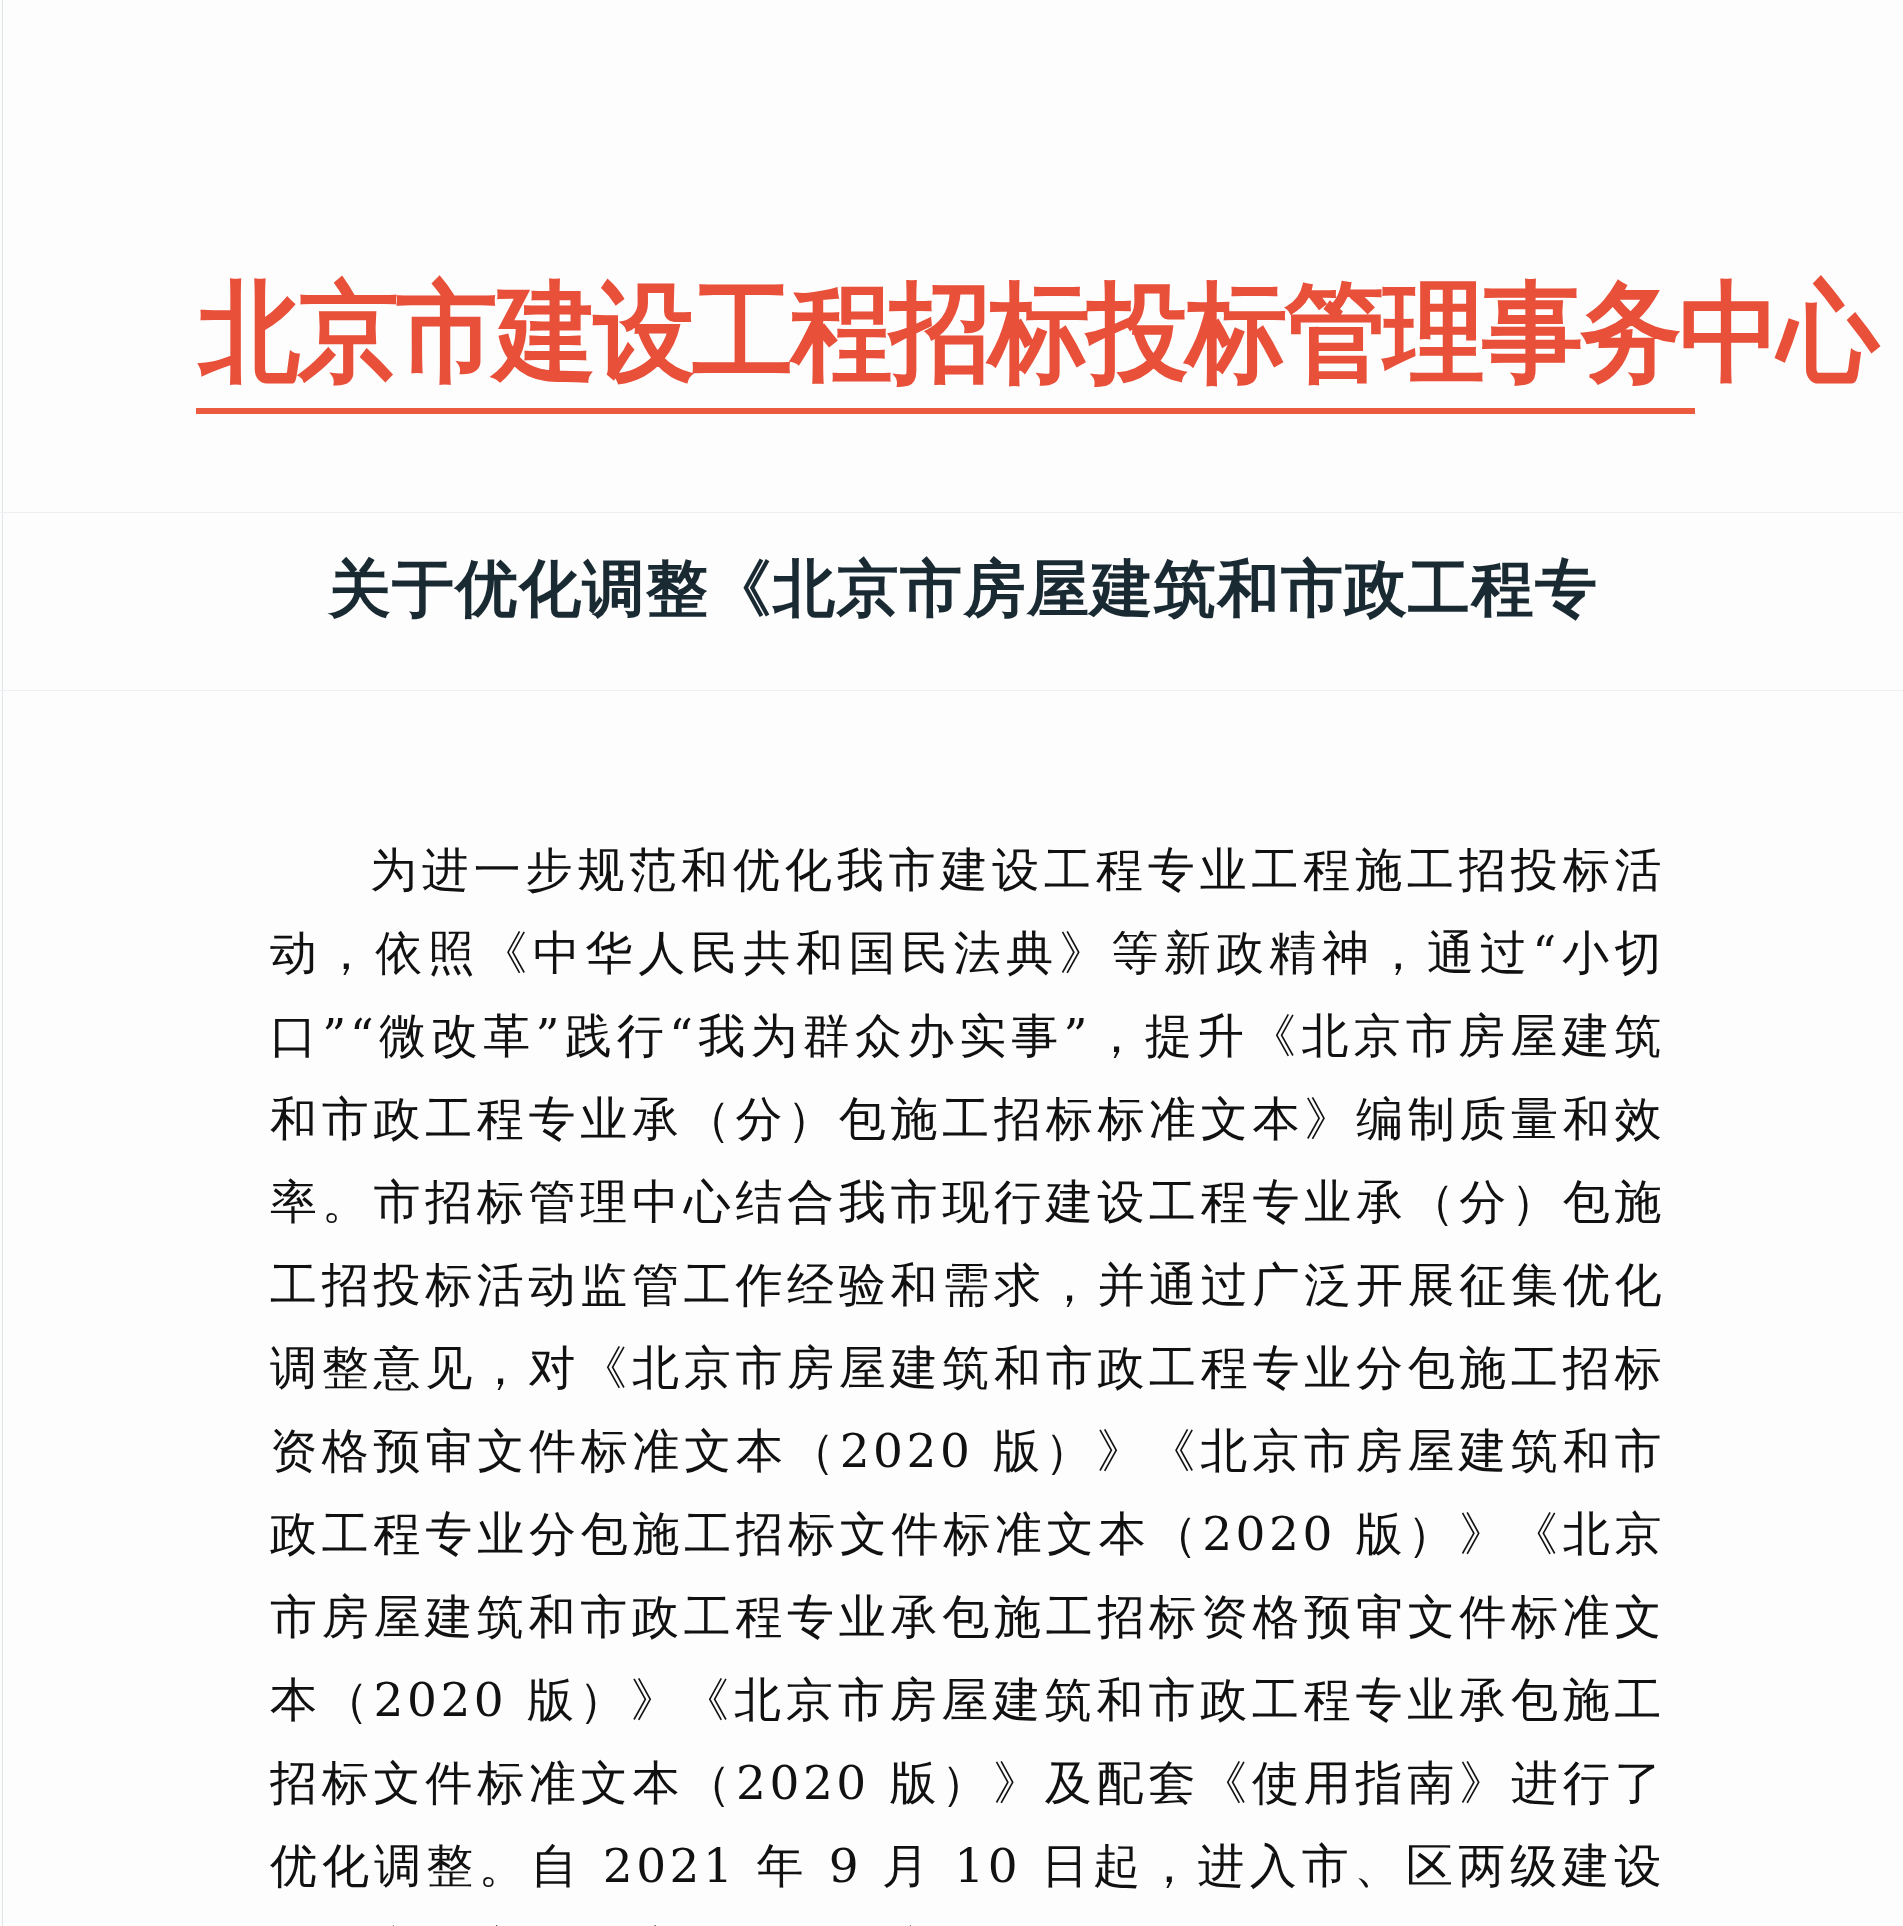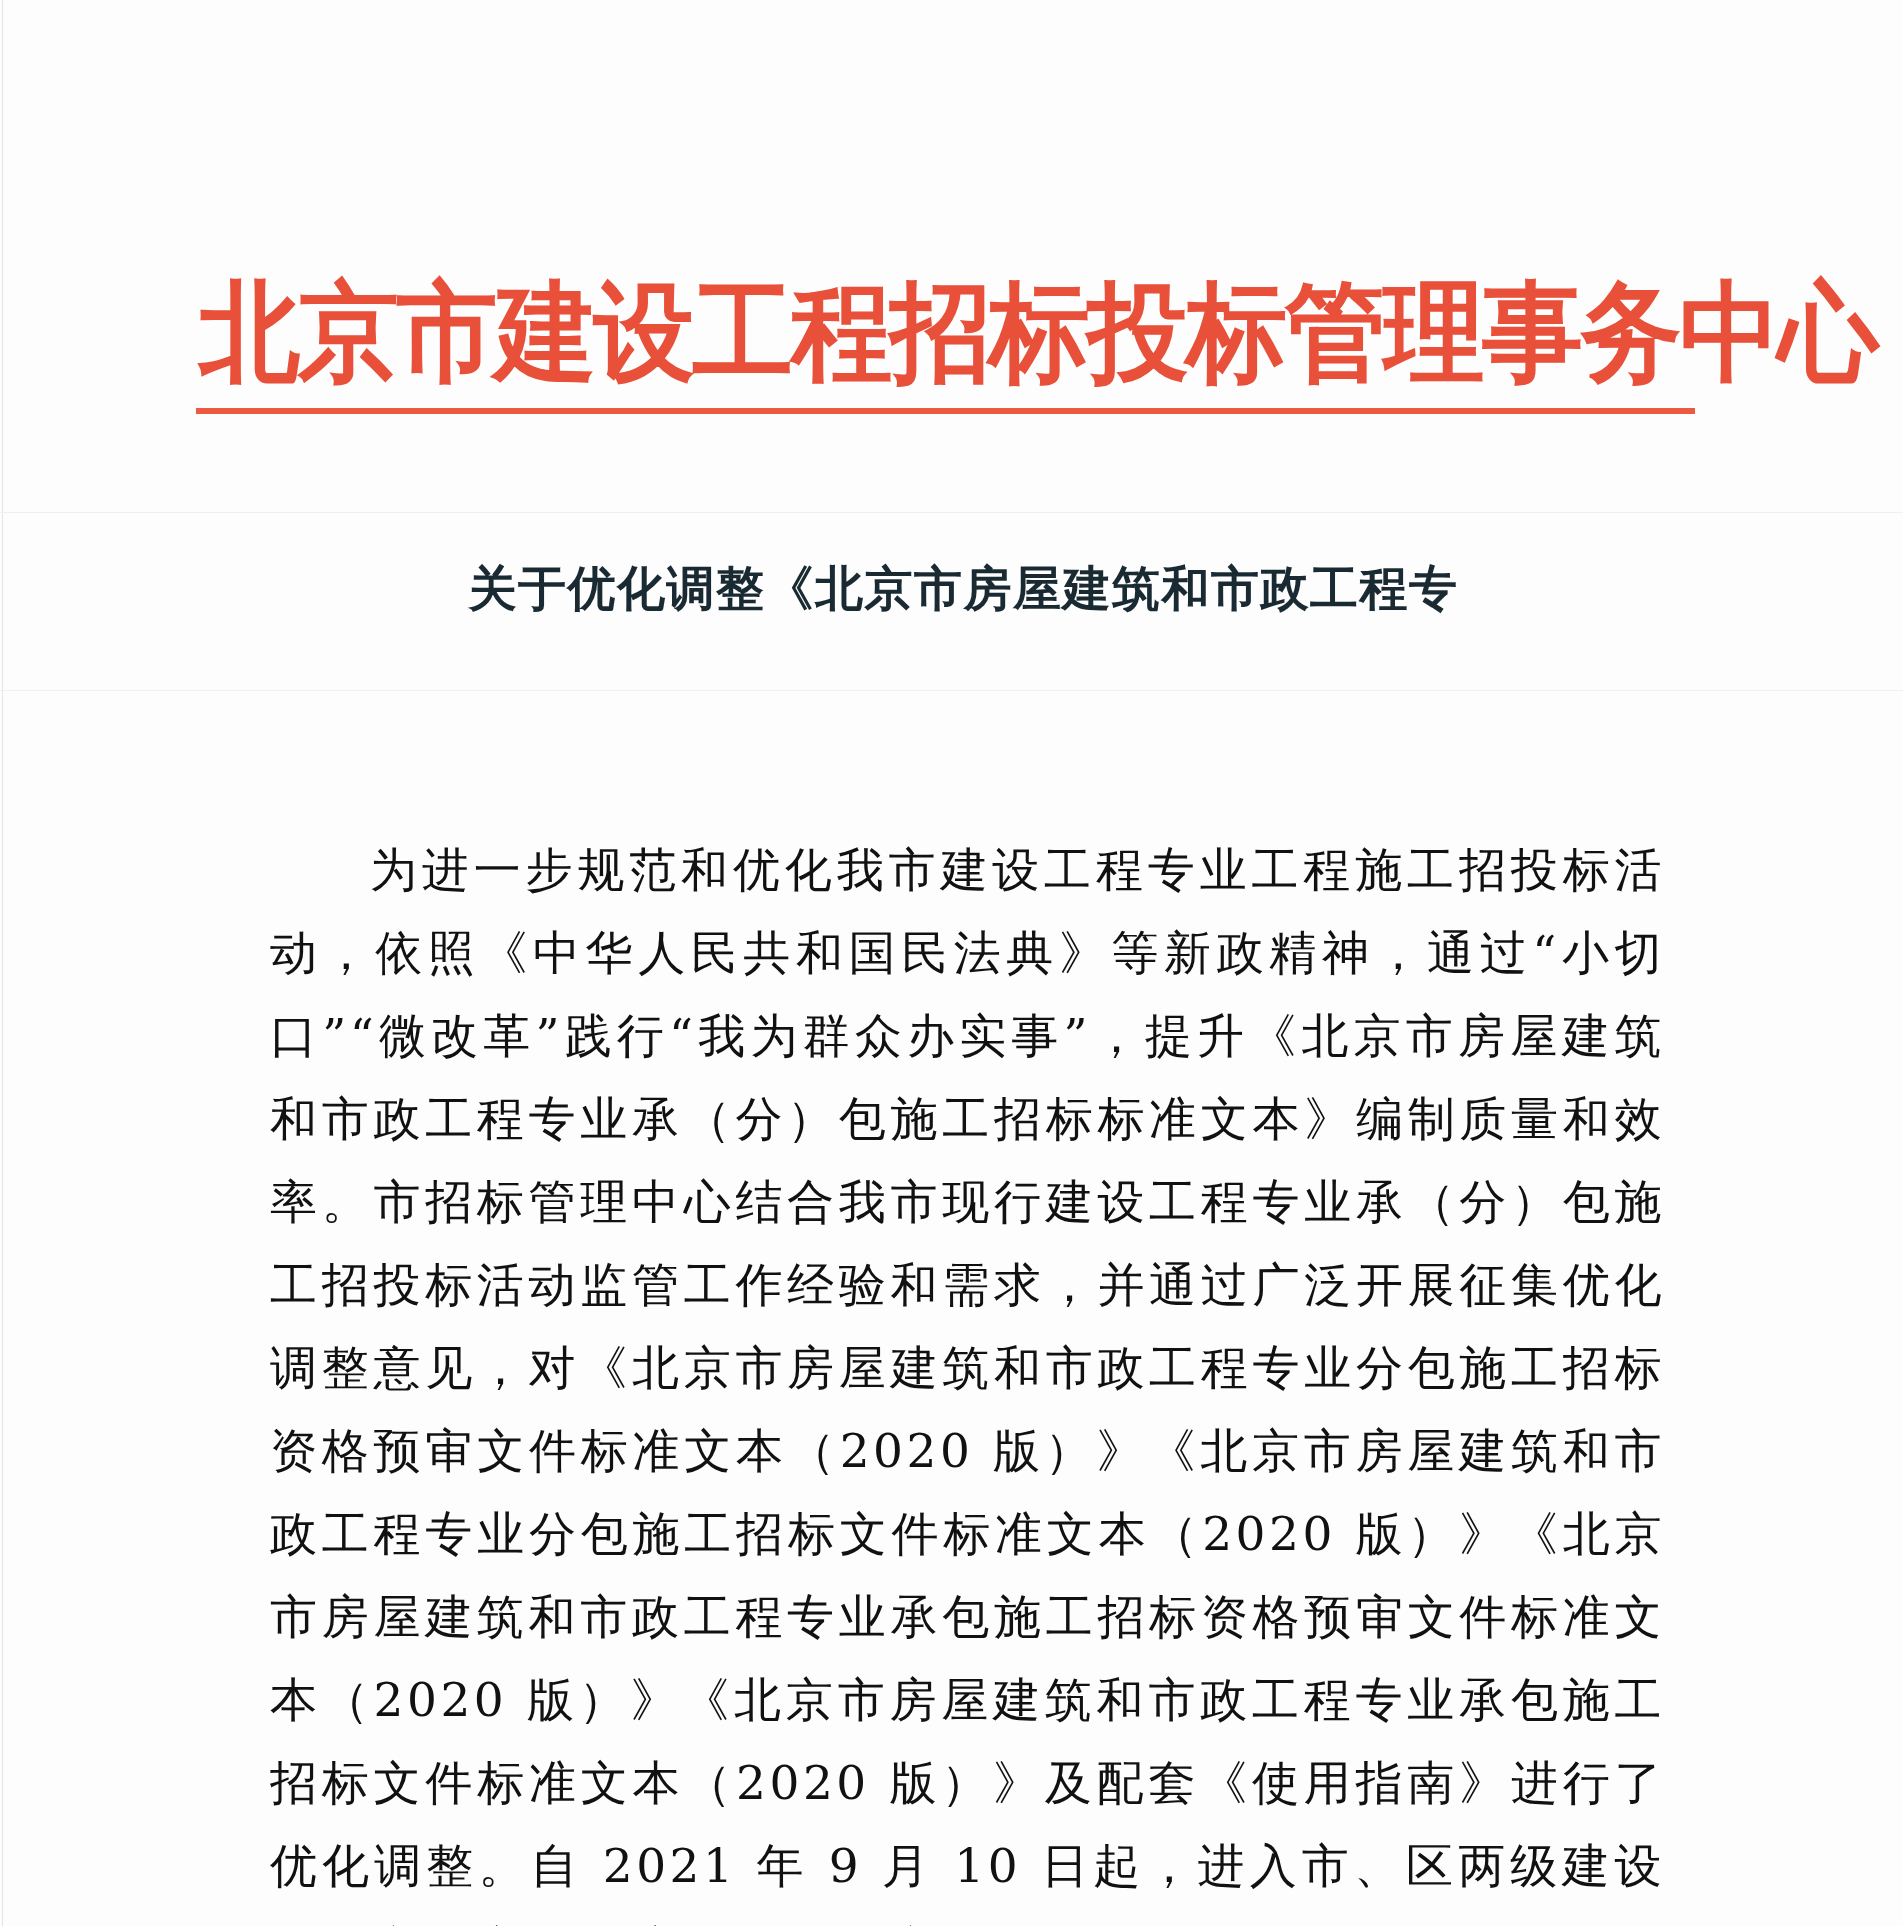--- a/index.html
+++ b/index.html
@@ -3,21 +3,21 @@
   <meta charset="utf-8">
   <style>
     html, body { margin: 0; padding: 0; background: #ffffff; }
     body { width: 1903px; height: 2693px; position: relative; overflow: hidden; font-family: "DejaVu Serif", "Liberation Serif", serif; }
     .page { position: absolute; left: 0; top: 0; width: 1903px; height: 2693px; background: #fdfdfd; }
     .scan-edge { position: absolute; left: 1.5px; top: 0; width: 1.2px; height: 2693px; background: #dfe6ea; }
     .fold-line { position: absolute; left: 0; width: 1903px; height: 0.8px; background: #eef0f2; }
     .header { position: absolute; left: 199px; top: 231px; width: 1502px; text-align: center; margin-top: 38px; }
     .header-title { font-family: "DejaVu Sans", "Liberation Sans", sans-serif; font-size: 101px; font-weight: bold; letter-spacing: -2.3px; line-height: 127px; white-space: nowrap; transform: scaleY(1.08); }
     .red-rule { position: absolute; left: 196px; top: 408px; width: 1499px; height: 6.2px; }
-    .doc-title { position: absolute; left: 266px; top: 547px; width: 1395px; text-align: center; font-family: "DejaVu Sans", "Liberation Sans", sans-serif; font-weight: bold; font-size: 48px; line-height: 83px; color: #1a2a33; letter-spacing: 1.5px; }
+    .doc-title { position: absolute; left: 266px; top: 547px; width: 1395px; text-align: center; font-family: "DejaVu Sans", "Liberation Sans", sans-serif; font-weight: bold; font-size: 62px; line-height: 83px; color: #1a2a33; letter-spacing: 1.5px; }
     .doc-title div { white-space: nowrap; }
     .body { position: absolute; left: 270px; top: 828px; width: 1395px; font-size: 47px; line-height: 83px; color: #111; }
     .salutation { white-space: nowrap; }
     .para { text-indent: 100px; text-align: justify; text-align-last: left; letter-spacing: 3.5px; }
   </style>
 </head>
 <body>
 
 <div class="page">
   <div class="scan-edge"></div>

